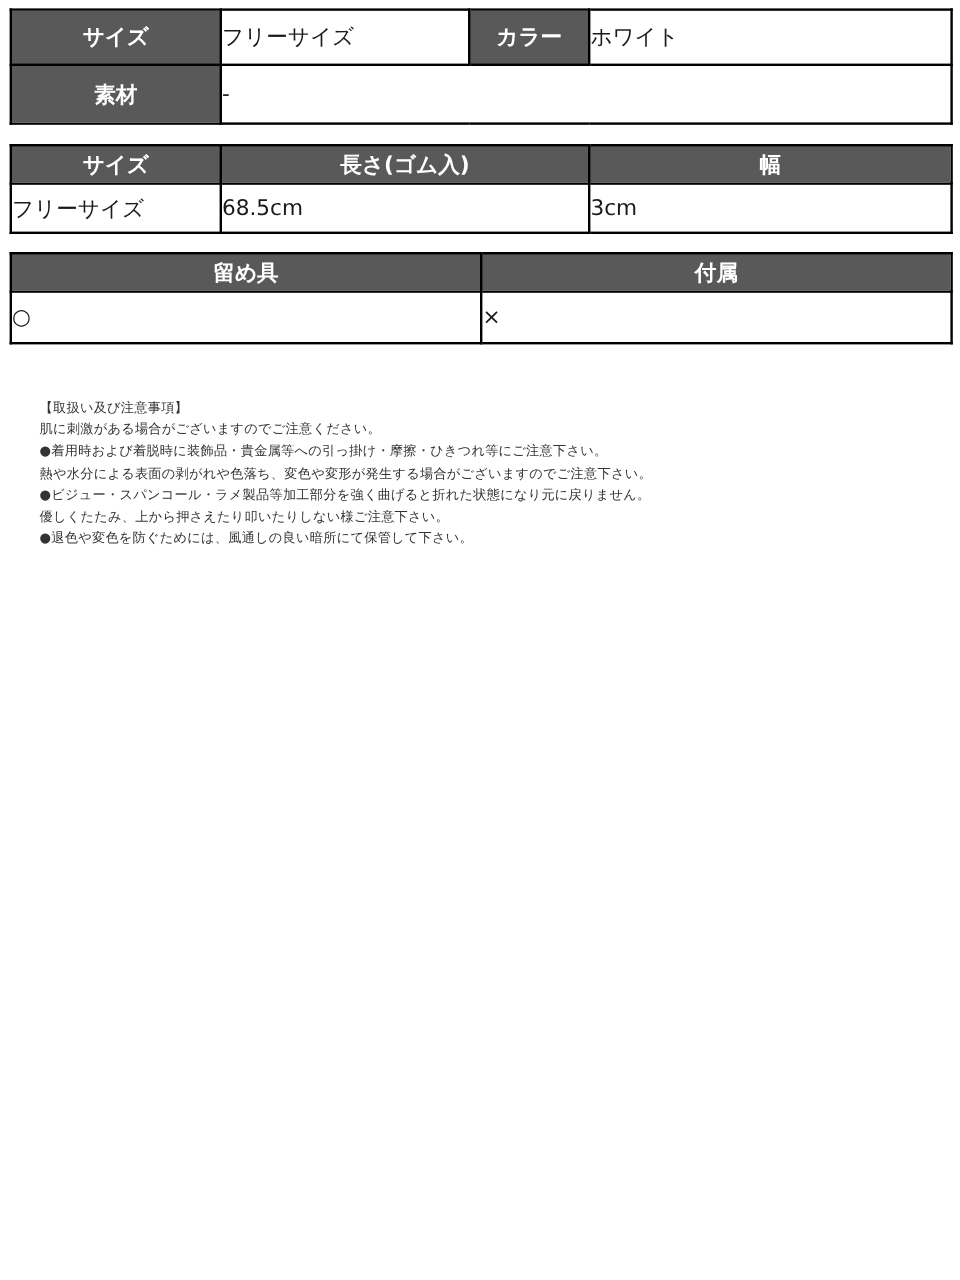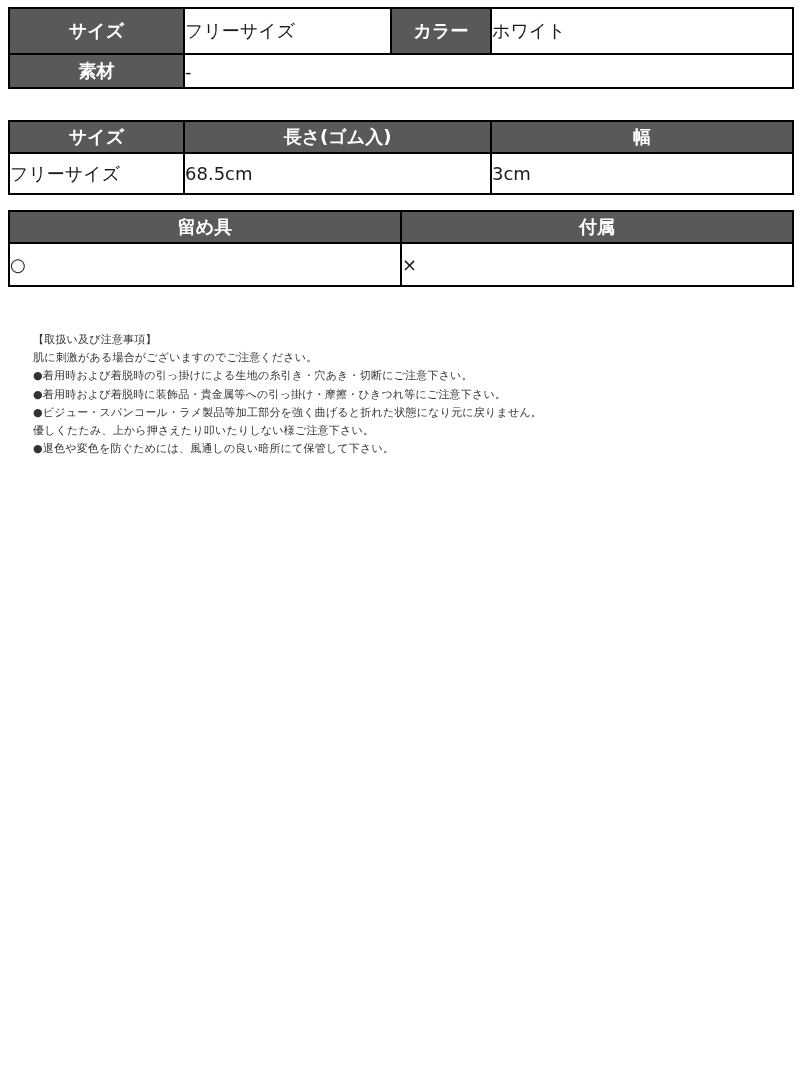--- a/index.html
+++ b/index.html
@@ -26,21 +26,21 @@
     overflow:hidden;
     white-space:nowrap;
   }
   table.spec th {
     background:#595959;
     color:#ffffff;
     font-weight:bold;
   }
   #table1 { top:7px; }
   #table1 tr.r1 { height:46px; }
-  #table1 tr.r2 { height:34px;margin-top:36px; }
+  #table1 tr.r2 { height:49px;margin-top:36px; }
   #table2 { top:120px; }
   #table2 tr.hd { height:32px; }
   #table2 tr.dt { height:41px; }
   #table3 { top:210px; }
   #table3 tr.hd { height:32px; }
   #table3 tr.dt { height:43px; }
   .maru { font-size:30px; font-weight:normal; line-height:1; }
   .batsu { font-size:20px; font-weight:normal; line-height:1; }
   .notes {
     position:absolute;
@@ -112,20 +112,20 @@
     <tr class="dt">
       <td class="maru">○</td>
       <td class="batsu">×</td>
     </tr>
   </tbody>
     </table>
 
   <div class="notes">
     <div>【取扱い及び注意事項】</div>
     <div>肌に刺激がある場合がございますのでご注意ください。</div>
-    <div>●着用時および着脱時の引っ掛けによる生地の糸引き・穴あき・切断にご注意下さい。</div>
     <div>●着用時および着脱時に装飾品・貴金属等への引っ掛け・摩擦・ひきつれ等にご注意下さい。</div>
+    <div>熱や水分による表面の剥がれや色落ち、変色や変形が発生する場合がございますのでご注意下さい。</div>
     <div>●ビジュー・スパンコール・ラメ製品等加工部分を強く曲げると折れた状態になり元に戻りません。</div>
     <div>優しくたたみ、上から押さえたり叩いたりしない様ご注意下さい。</div>
     <div>●退色や変色を防ぐためには、風通しの良い暗所にて保管して下さい。</div>
   </div>
 
 </div>
 
 </body></html>

